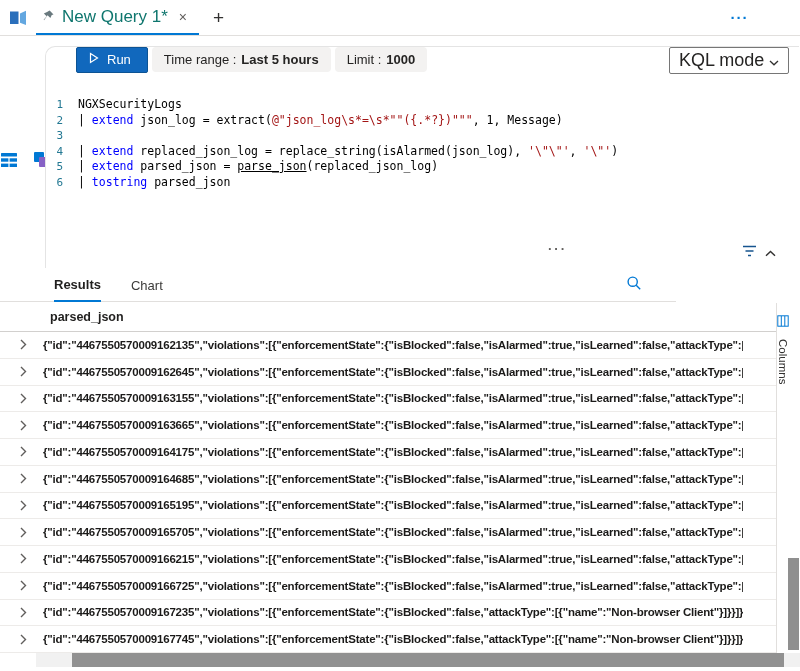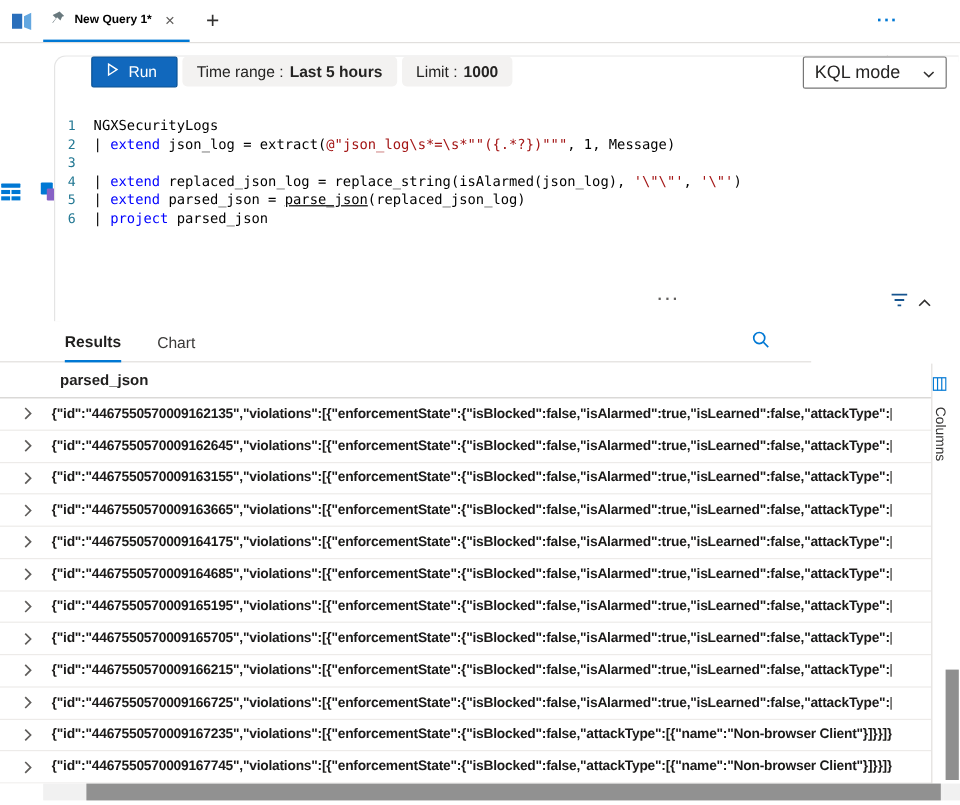--- a/index.html
+++ b/index.html
@@ -6,21 +6,21 @@
   html,body { margin:0; padding:0; }
   body { font-family:"Liberation Sans", sans-serif; background:#fff; color:#252423; }
   .screen { position:relative; width:800px; height:671px; background:#fff; overflow:hidden; }
 
   
   .topbar { position:absolute; top:0; left:0; width:800px; height:36px; display:flex; align-items:center;
             border-bottom:1px solid #e1dfdd; padding-left:8px; background:#fff; }
   .app-icon { display:flex; margin-right:8px; }
   .tab { display:flex; align-items:center; gap:7px; height:100%; padding:0 12px 0 6px;
          border-bottom:2px solid #0078d4; }
-  .tab-title { font-weight:700; font-size:10px; color:#000000; white-space:nowrap; }
+  .tab-title { font-weight:400; font-size:17px; color:#0f766e; white-space:nowrap; }
   .tab-close { color:#605e5c; font-size:14px; line-height:1; cursor:pointer; margin-left:4px; }
   .newtab { font-size:19px; color:#323130; padding:0 14px; cursor:pointer; }
   .topbar-right { margin-left:auto; display:flex; align-items:center; gap:20px; padding-right:14px;flex-direction:column; }
   .tb-btn { display:flex; align-items:center; gap:6px; font-size:13px; color:#252423; cursor:pointer; white-space:nowrap; }
   .more-btn { color:#0078d4; font-weight:700; font-size:15px; letter-spacing:1px; }
   .vdiv { width:1px; height:20px; background:#c8c6c4; }
 
   
   .sidebar { position:absolute; top:37px; left:0; width:36px; height:231px; display:flex; flex-direction:row;
              align-items:center; padding-top:14px; gap:15px; }
@@ -31,21 +31,21 @@
   .query-panel { position:absolute; left:45px; top:46px; width:754px; height:222px;
                  border-top:1px solid #e4e4e4; border-left:1px solid #e4e4e4; border-top-left-radius:10px; background:#fff; }
   .toolbar { display:flex; align-items:flex-start; height:44px; padding-left:30px; gap:4px; }
   .run-btn { display:flex; align-items:center; gap:8px; background:#1168bd; border:1px solid #0c5394; color:#fff;
              font-size:13px; padding:4px 16px 5px 12px; border-radius:2px; cursor:pointer; }
   .chip { background:#f3f2f1; border-radius:4px; padding:5px 12px; font-size:13px; display:flex; gap:5px;
           white-space:nowrap; cursor:pointer; }
   .chip b { font-weight:700; }
   .mode-select { margin-left:auto; margin-right:10px; display:flex; align-items:center; justify-content:space-between;
                  width:120px; height:27px; border:1px solid #767676; border-radius:2px; padding:0 9px;
-                 font-size:15px; background:#fff; cursor:pointer; }
+                 font-size:18px; background:#fff; cursor:pointer; }
 
   .editor { margin-top:6px; font-family:"DejaVu Sans Mono", monospace; font-size:11.5px; line-height:15.5px; cursor:text; }
   .code-line { display:flex; }
   .ln { width:32px; text-align:right; padding-right:15px; color:#237893; flex:none; font-size:11px; }
   .code { white-space:pre; color:#000;text-align:right; }
   .seg-k { color:#0000ff; }
   .seg-s { color:#a31515; }
   .seg-u { color:#000; text-decoration:underline; }
 
   .resize-dots { position:absolute; left:548px; top:241px; color:#605e5c; font-size:13px; font-weight:700; letter-spacing:2px; }
@@ -215,21 +215,21 @@
         <div class="code-line">
     <span class="ln">4</span>
     <span class="code"><span class="seg-p">| </span><span class="seg-k">extend</span><span class="seg-p"> replaced_json_log = replace_string(isAlarmed(json_log), </span><span class="seg-s">'\"\"'</span><span class="seg-p">, </span><span class="seg-s">'\"'</span><span class="seg-p">)</span></span>
   </div>
         <div class="code-line">
     <span class="ln">5</span>
     <span class="code"><span class="seg-p">| </span><span class="seg-k">extend</span><span class="seg-p"> parsed_json = </span><span class="seg-u">parse_json</span><span class="seg-p">(replaced_json_log)</span></span>
   </div>
         <div class="code-line">
     <span class="ln">6</span>
-    <span class="code"><span class="seg-p">| </span><span class="seg-k">project</span><span class="seg-p"> parsed_json</span></span>
+    <span class="code"><span class="seg-p">| </span><span class="seg-k">tostring</span><span class="seg-p"> parsed_json</span></span>
   </div>
       </div>
   </div>
 
   <span class="resize-dots">···</span>
   <div class="collapse-icons">
     <span>
       <svg width="15" height="12" viewBox="0 0 15 12" stroke="#16548f" stroke-width="1.5" fill="none">
           <path d="M1 1.5h13M3.5 6h8M6 10.5h3"></path>
         </svg>

